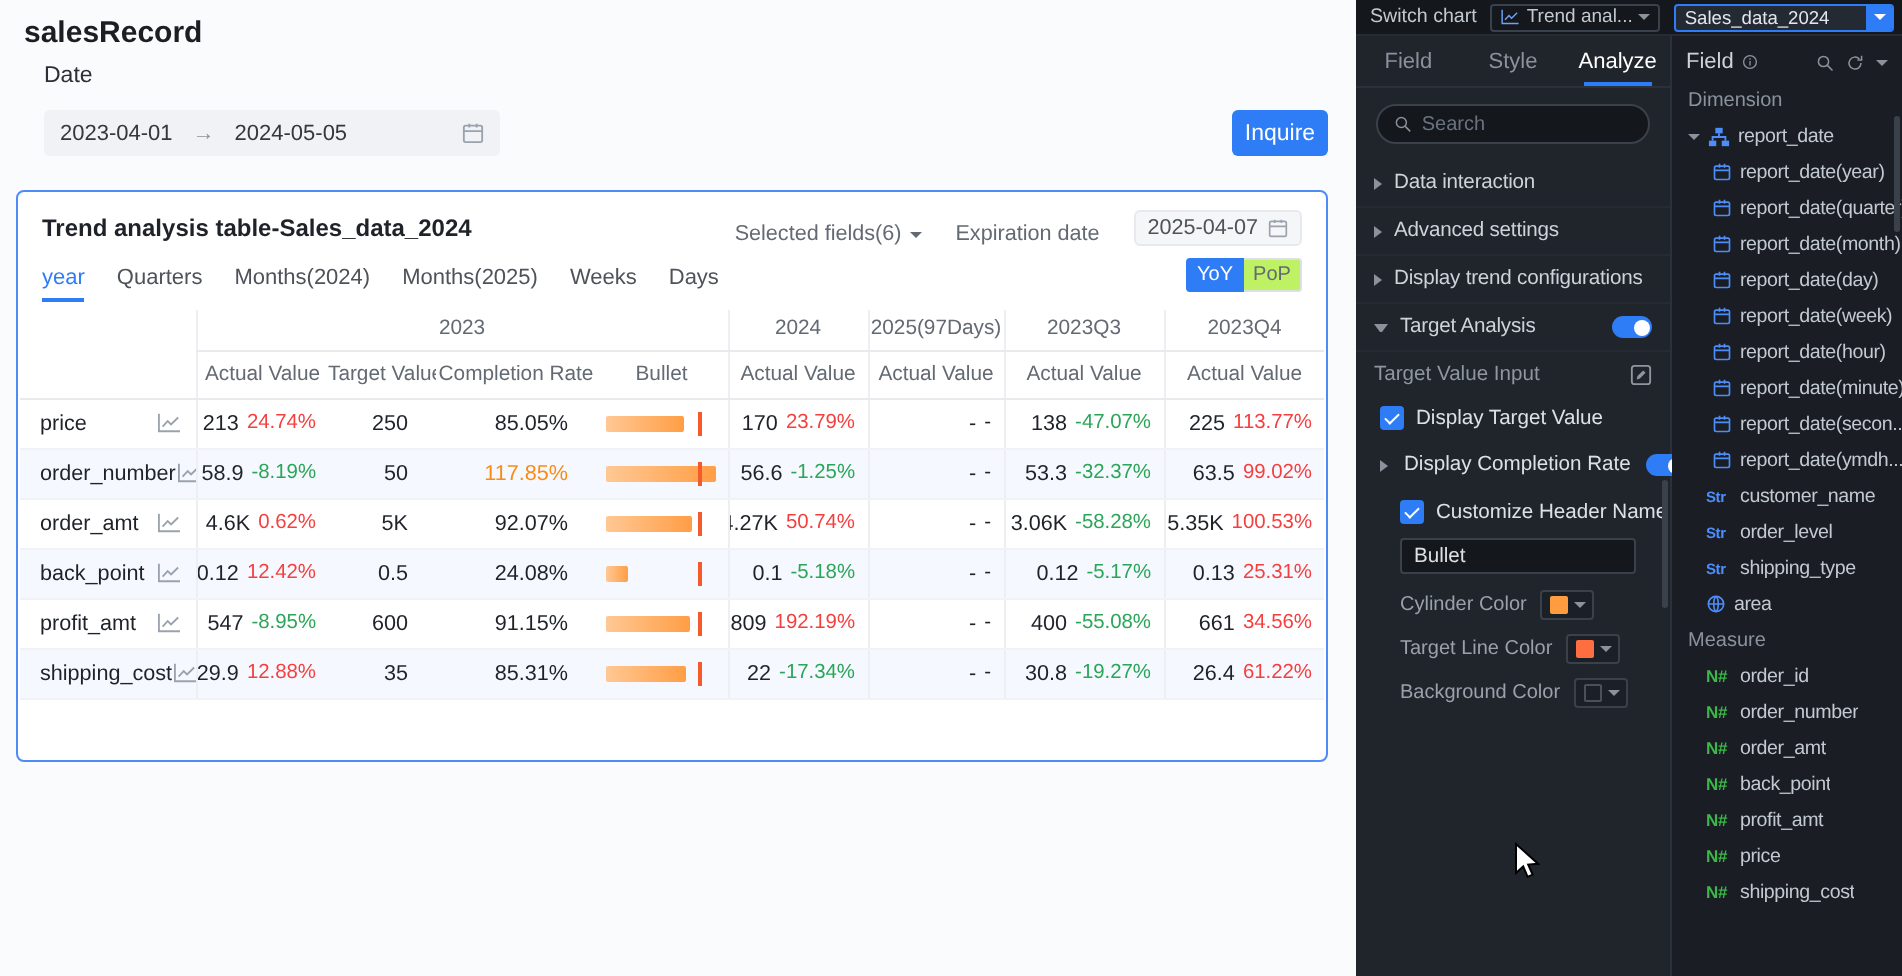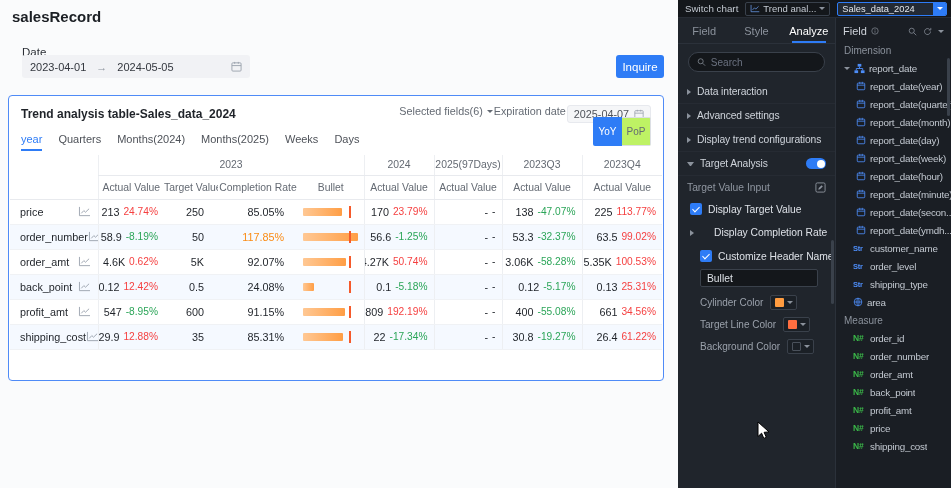--- a/index.html
+++ b/index.html
@@ -2,41 +2,41 @@
 <html><head>
 <meta charset="utf-8">
 <style>
   *{box-sizing:border-box;margin:0;padding:0}
   html,body{width:951px;height:488px;overflow:hidden}
   body{font-family:"Liberation Sans",sans-serif;background:#f7f8fa;position:relative;-webkit-font-smoothing:antialiased}
 
   
   .main{position:absolute;left:0;top:0;width:678px;height:488px;background:#fafbfc}
   .app-title{position:absolute;left:12px;top:8px;font-size:15px;font-weight:700;color:#1b1f24}
-  .date-label{position:absolute;left:22px;top:46px;font-size:11.5px;color:#2b2f36}
+  .date-label{position:absolute;left:22px;top:32px;font-size:11.5px;color:#2b2f36}
   .date-control{position:absolute;left:22px;top:55px;width:228px;height:23px;background:#f1f2f5;border-radius:3px;
     display:flex;align-items:center;padding:0 8px;gap:10px;font-size:11px;color:#33373e}
   .date-arrow{color:#8b929c}
   .date-cal{margin-left:auto;display:flex}
   .inquire-btn{position:absolute;left:616px;top:55px;width:48px;height:23px;background:#2E7CF6;color:#fff;
     font-size:11.5px;border:0;border-radius:3px;display:flex;align-items:center;justify-content:center;cursor:pointer}
 
   .chart-panel{position:absolute;left:8px;top:95px;width:656px;height:286px;background:#fff;
     border:1px solid #4F8BF7;border-radius:4px;overflow:hidden}
   .phead{display:flex;align-items:center;padding:9px 12px 3px}
   .ptitle{font-size:12px;font-weight:700;color:#1f2329}
-  .phead-right{margin-left:auto;display:flex;align-items:flex-start;gap:1px;font-size:10.8px;color:#646a73}
+  .phead-right{margin-left:auto;display:flex;align-items:flex-end;gap:17px;font-size:10.8px;color:#646a73}
   .selfields{display:flex;align-items:center;gap:4px;cursor:pointer}
   .expval{display:flex;align-items:center;gap:5px;background:#f5f6f8;border:1px solid #e7e9ee;border-radius:3px;
     padding:2px 6px;color:#4e5259}
   .ptabs{display:flex;align-items:flex-end;gap:16px;padding:3px 12px 0;height:25px;position:relative}
   .ptab{font-size:11px;color:#4e5259;padding-bottom:6px;cursor:pointer;white-space:nowrap}
   .ptab.active{color:#2E7CF6;border-bottom:2px solid #2E7CF6;padding-bottom:4px}
   .seg{position:absolute;right:12px;bottom:5px;display:flex}
-  .segbtn{height:29px;min-width:29px;display:flex;align-items:center;justify-content:center;font-size:10px;cursor:pointer}
+  .segbtn{height:17px;min-width:29px;display:flex;align-items:center;justify-content:center;font-size:10px;cursor:pointer}
   .segbtn.on{background:#2E7CF6;color:#fff;border-radius:2px 0 0 2px}
   .segbtn.off{background:#bef264;color:#646a73;border:1px solid #dcdfe4;border-left:0;border-radius:0 2px 2px 0}
 
   table.trend{border-collapse:collapse;table-layout:fixed;width:652px;margin:4px 1px 0}
   table.trend th{font-weight:400;color:#646a73;font-size:10.4px}
   .grp{height:20px;text-align:center;border-bottom:1px solid #E8EAEE}
   .name-th{border-bottom:1px solid #E8EAEE}
   .sub{height:24px;text-align:center;border-bottom:1px solid #E8EAEE;white-space:nowrap;overflow:hidden}
   table.trend td{height:25px;font-size:10.8px;color:#1f2329;border-bottom:1px solid #F0F2F5;overflow:hidden}
   table.trend tbody tr:nth-child(even){background:#F5F9FF}
@@ -73,21 +73,21 @@
     display:flex;align-items:center;padding:0 8px;gap:5px;color:#8b929c}
   .search input{background:transparent;border:0;outline:0;color:#aeb4bd;font-size:10px;width:100%;font-family:inherit}
   .search input::placeholder{color:#6b7280}
   .srow{height:24px;display:flex;align-items:center;gap:6px;padding:0 9px;border-bottom:1px solid #262b33;cursor:pointer}
   .srow .lbl{font-size:10.3px;color:#ced3da;white-space:nowrap;flex:1;letter-spacing:-0.1px}
   .tvirow{height:22px;display:flex;align-items:center;padding:0 9px;color:#8f96a0}
   .lbl2{font-size:10.3px;color:#8f96a0;flex:1}
   .cbrow{height:22px;display:flex;align-items:center;gap:6px;padding-left:12px}
   .cbrow.ind{padding-left:22px}
   .clabel{font-size:10.3px;color:#dde1e7;white-space:nowrap}
-  .subrow{height:25px;display:flex;align-items:center;gap:20px;padding:0 8px 0 12px;cursor:pointer}
+  .subrow{height:25px;display:flex;align-items:center;gap:8px;padding:0 8px 0 12px;cursor:pointer}
   .bullet-input{margin:2px 0 4px 22px;width:118px;height:18px;background:#14171b;border:1px solid #3a414b;
     border-radius:2px;color:#dde1e7;font-size:10.3px;padding:0 6px;outline:none;font-family:inherit;display:block}
   .crow{height:22px;display:flex;align-items:center;gap:7px;padding-left:22px}
   .cl{font-size:10px;color:#9aa1ab;white-space:nowrap}
   .swctl{width:27px;height:15px;border:1px solid #3a414b;border-radius:2px;display:flex;align-items:center;
     justify-content:center;gap:3px;background:#1b2026;cursor:pointer}
   .sw{width:9px;height:9px;border-radius:1px}
 
   .toggle{width:20px;height:11px;border-radius:6px;background:#2E7CF6;position:relative;flex:0 0 20px;cursor:pointer}
   .toggle::after{content:'';position:absolute;right:1.5px;top:1.5px;width:8px;height:8px;border-radius:50%;background:#fff}

